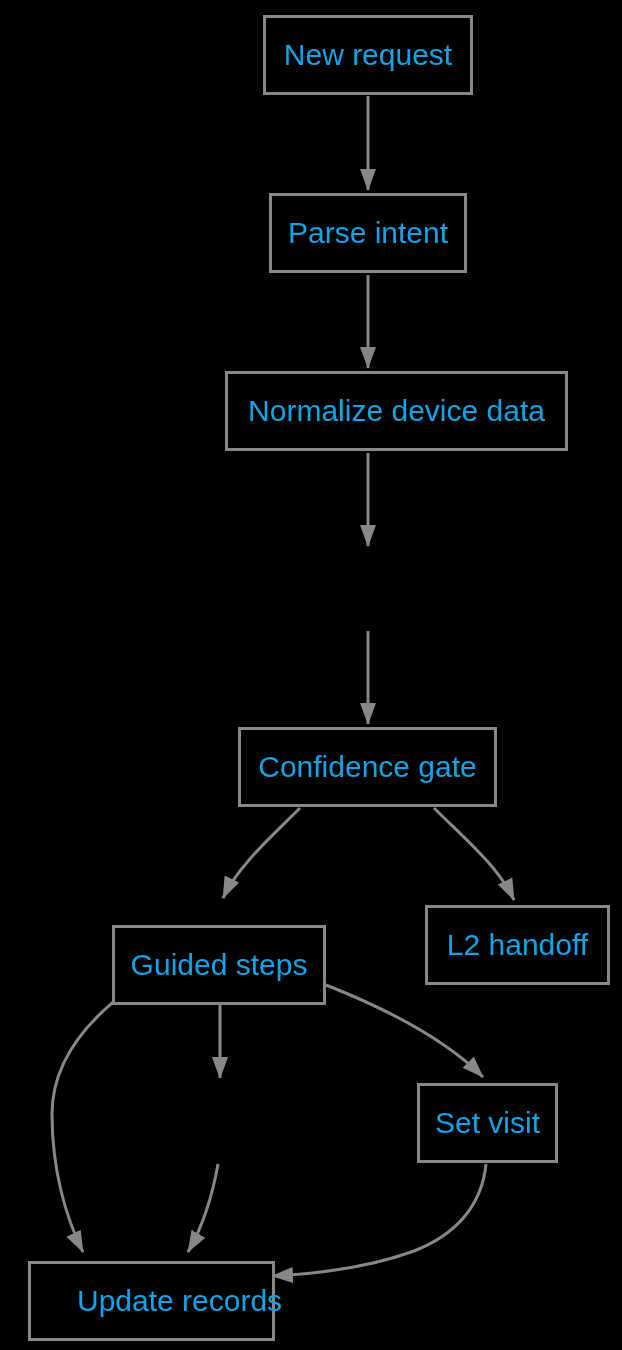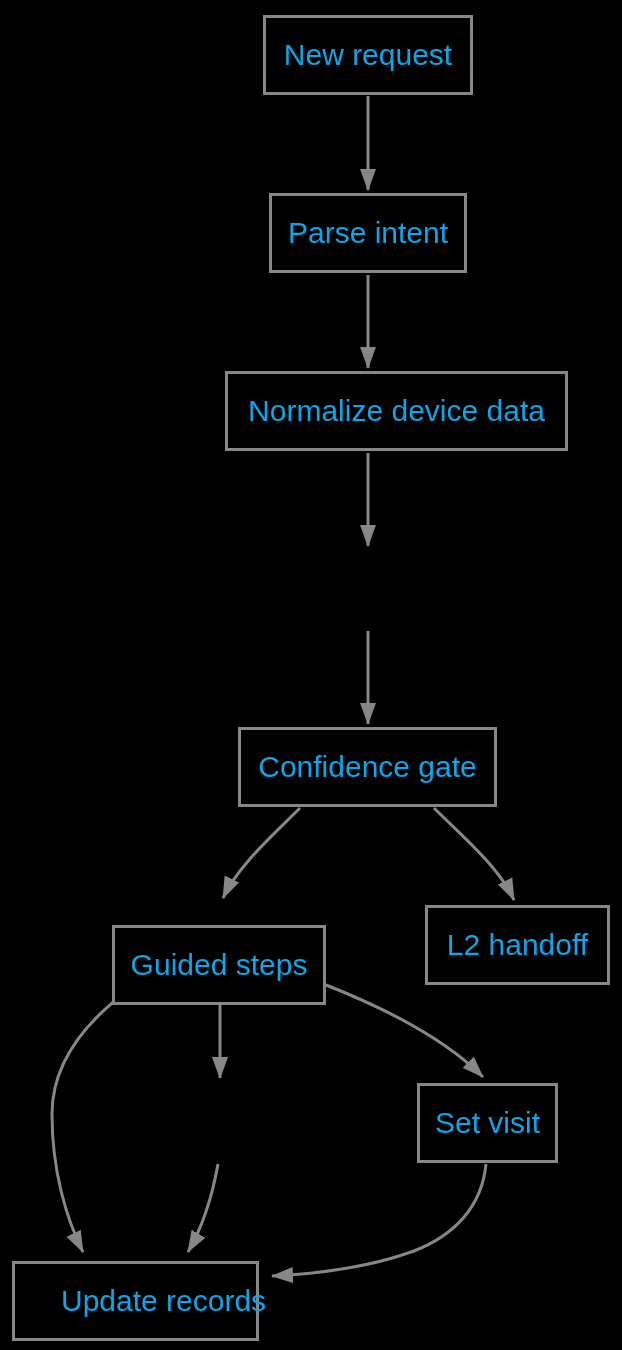--- a/index.html
+++ b/index.html
@@ -73,15 +73,15 @@
 
   <div class="node" style="left:238px; top:727px; width:259px;">Confidence gate</div>
 
   <div class="node" style="left:112px; top:905px; width:214px;margin-top:20px;">Guided steps</div>
 
   <div class="node" style="left:425px; top:905px; width:185px;">L2 handoff</div>
 
 
   <div class="node" style="left:417px; top:1083px; width:141px;">Set visit</div>
 
-  <div class="node" style="left:12px;  top:1261px; width:247px;padding-left:46px;">Update records</div>
+  <div class="node" style="left:28px;  top:1261px; width:247px;padding-left:46px;">Update records</div>
 
 </div>
 
 </body></html>

